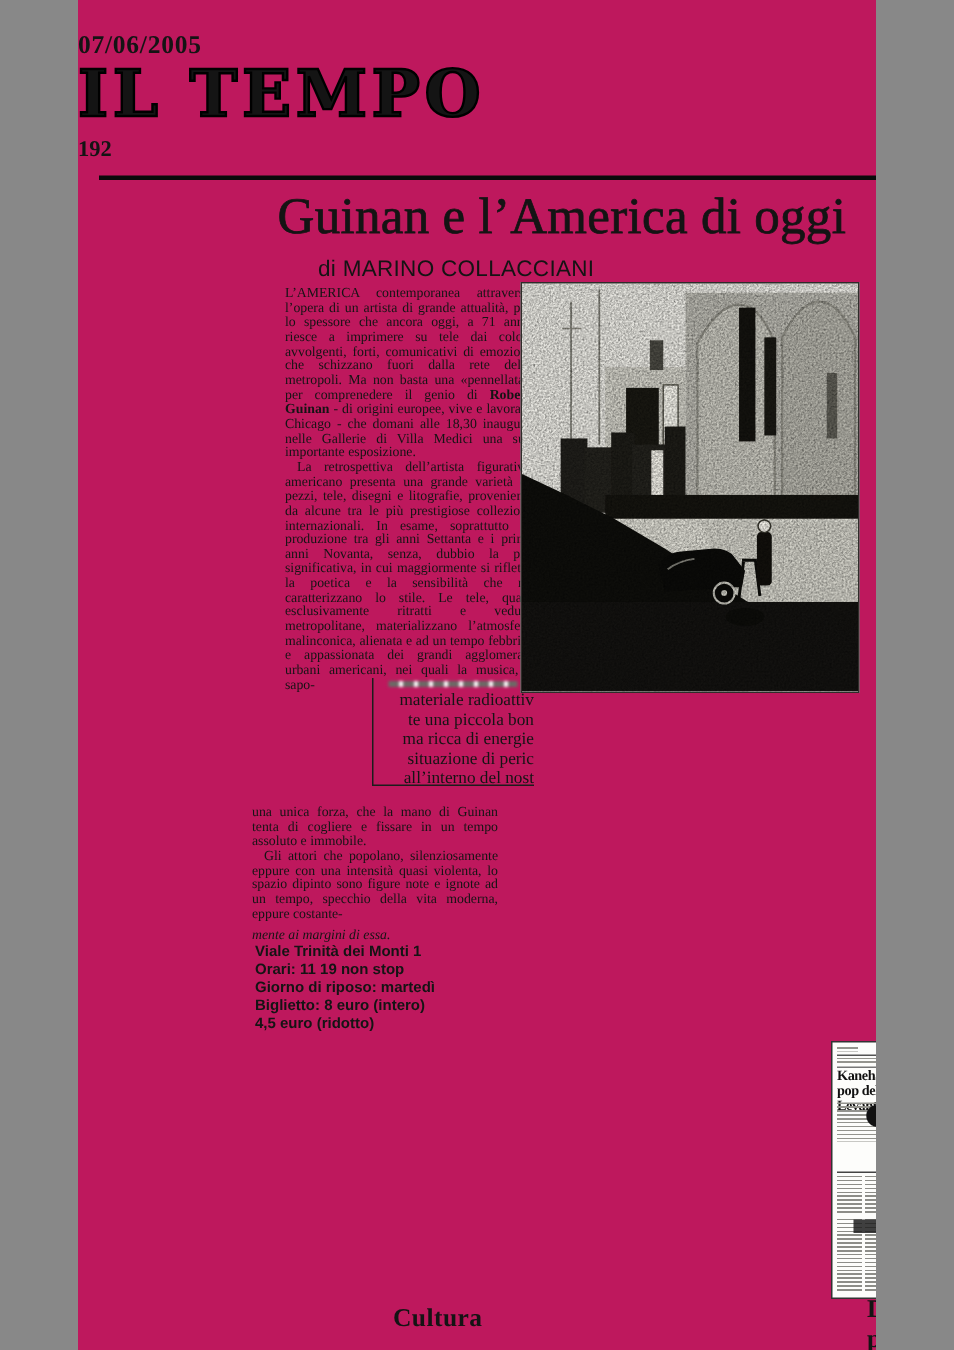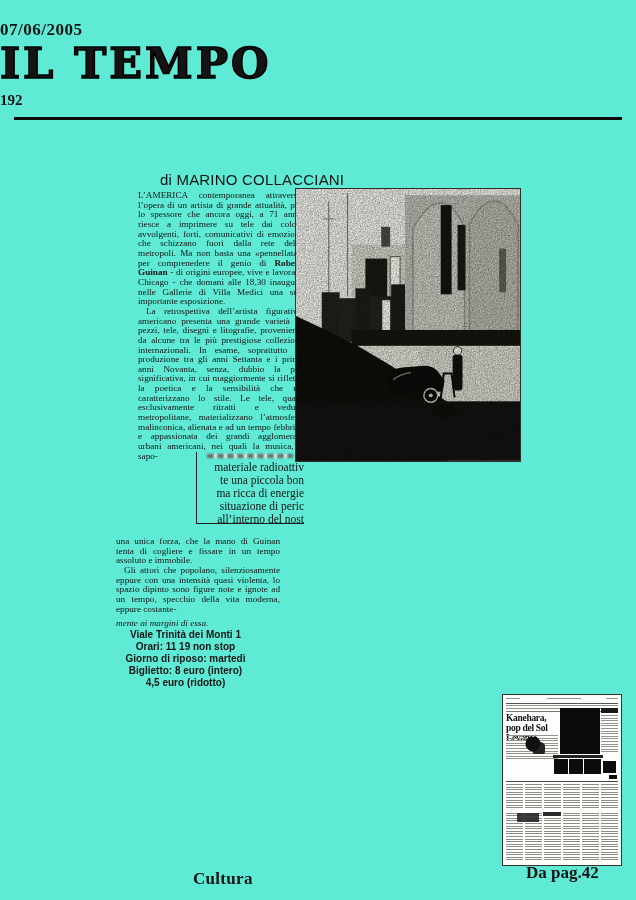--- a/index.html
+++ b/index.html
@@ -1,19 +1,19 @@
 <!DOCTYPE html>
 <html><head>
 <meta charset="utf-8">
 <style>
   * { margin:0; padding:0; box-sizing:border-box; }
   html,body { background:#888; }
   .page {
-    position:relative; width:636px; height:900px; margin:0 auto;
-    background:#5eead4; color:#141414; overflow:hidden;
+    position:relative; width:532px; height:900px; margin:0 auto;
+    background:#be185d; color:#141414; overflow:hidden;
     font-family:"Liberation Serif", serif;
   }
   .hdr-date { position:absolute; top:20px; left:0; width:672px; font-size:17px; font-weight:700; letter-spacing:.5px; }
   .masthead { position:absolute; top:38px; left:0; width:648px; font-family:"DejaVu Serif", serif;
     font-size:43px; font-weight:700; letter-spacing:3px; -webkit-text-stroke:1.6px #000; }
   .hdr-num { position:absolute; top:92px; left:0; width:656px; font-size:15px; font-weight:700; }
   .toprule { position:absolute; top:117px; left:14px; width:608px; height:3px; background:#0a0a0a; }
   
   .title { position:absolute; top:126px; left:133px; width:420px; font-size:34px; font-weight:400;
     -webkit-text-stroke:.5px #141414; letter-spacing:.2px; white-space:nowrap; }
@@ -27,27 +27,27 @@
   .cont { position:absolute; top:537px; left:116px; width:164px; }
   .cont p.ind { text-indent:8px; }
   .tail { margin-top:5px; text-align:left;font-style:italic; }
   
   .inset { position:absolute; top:452px; left:196px; width:108px; height:72px;
     border-left:1.5px solid #1c1c1c; border-bottom:1.5px solid #1c1c1c; padding:2px 0 0 8px; overflow:hidden; }
   .inset .smudge { width:86px; height:4px; margin:0 0 3px 2px;
     background:repeating-linear-gradient(to right,#6b6b66 0 7px, #fff 7px 10px); filter:blur(1px); }
   .inset .fline { font-size:11.5px; line-height:12.9px; white-space:nowrap; overflow:hidden;text-align:right; }
   
-  .infobox { position:absolute; top:629px; left:118px; width:135px; text-align:center;
+  .infobox { position:absolute; top:629px; left:118px; width:135px; text-align:left;
     font-family:"Liberation Sans", sans-serif; font-size:10px; font-weight:700; line-height:11.9px; }
   
   .painting { position:absolute; top:188px; left:295px; width:226px; height:274px;
     border:1px solid #2e2d2a; background:#e6e5df; }
   
-  .section-label { position:absolute; top:869px; left:193px; font-size:17px; font-weight:700; letter-spacing:.3px; }
+  .section-label { position:absolute; top:869px; left:210px; font-size:17px; font-weight:700; letter-spacing:.3px; }
   .frompage { position:absolute; top:863px; left:526px; font-size:17px; font-weight:700; }
   
   .thumb { position:absolute; top:694px; left:502px; width:120px; height:172px;
     border:1.5px solid #333; background:#fdfdfb; }
   .thumb * { position:absolute; }
   .tz { background:repeating-linear-gradient(to bottom,#94948e 0 1px, transparent 1px 2.6px); }
   .t-head-l { top:3px; left:3px; width:14px; height:3px; }
   .t-head-c { top:3px; left:44px; width:34px; height:3px; }
   .t-head-r { top:3px; right:3px; width:12px; height:3px; }
   .t-rule1 { top:8px; left:3px; width:112px; height:1px; background:#555; }
@@ -80,20 +80,21 @@
 </head>
 <body>
 
 <div class="page">
 
   <div class="hdr-date">07/06/2005</div>
   <div class="masthead">IL TEMPO</div>
   <div class="hdr-num">192</div>
   <div class="toprule"></div>
 
+  <div class="title">Guinan e l’America di oggi</div>
   <div class="byline">di MARINO COLLACCIANI</div>
 
   <div class="col1 bodytext">
     <p><span>L’AMERICA contemporanea attraverso l’opera di un artista di grande attualità, per lo spessore che ancora oggi, a 71 anni, riesce a imprimere su tele dai colori avvolgenti, forti, comunicativi di emozioni che schizzano fuori dalla rete delle metropoli. Ma non basta una «pennellata» per comprenedere il genio di </span><b>Robert Guinan</b><span> - di origini europee, vive e lavora a Chicago - che domani alle 18,30 inaugura nelle Gallerie di Villa Medici una sua importante esposizione.</span></p>
     <p class="ind">La retrospettiva dell’artista figurativo americano presenta una grande varietà di pezzi, tele, disegni e litografie, provenienti da alcune tra le più prestigiose collezioni internazionali. In esame, soprattutto la produzione tra gli anni Settanta e i primi anni Novanta, senza, dubbio la più significativa, in cui maggiormente si riflette la poetica e la sensibilità che ne caratterizzano lo stile. Le tele, quasi esclusivamente ritratti e vedute metropolitane, materializzano l’atmosfera malinconica, alienata e ad un tempo febbrile e appassionata dei grandi agglomerati urbani americani, nei quali la musica, i sapo-</p>
   </div>
 
   <div class="painting">
     <svg width="224" height="272" viewBox="0 0 226 274" xmlns="http://www.w3.org/2000/svg">
       <defs>

